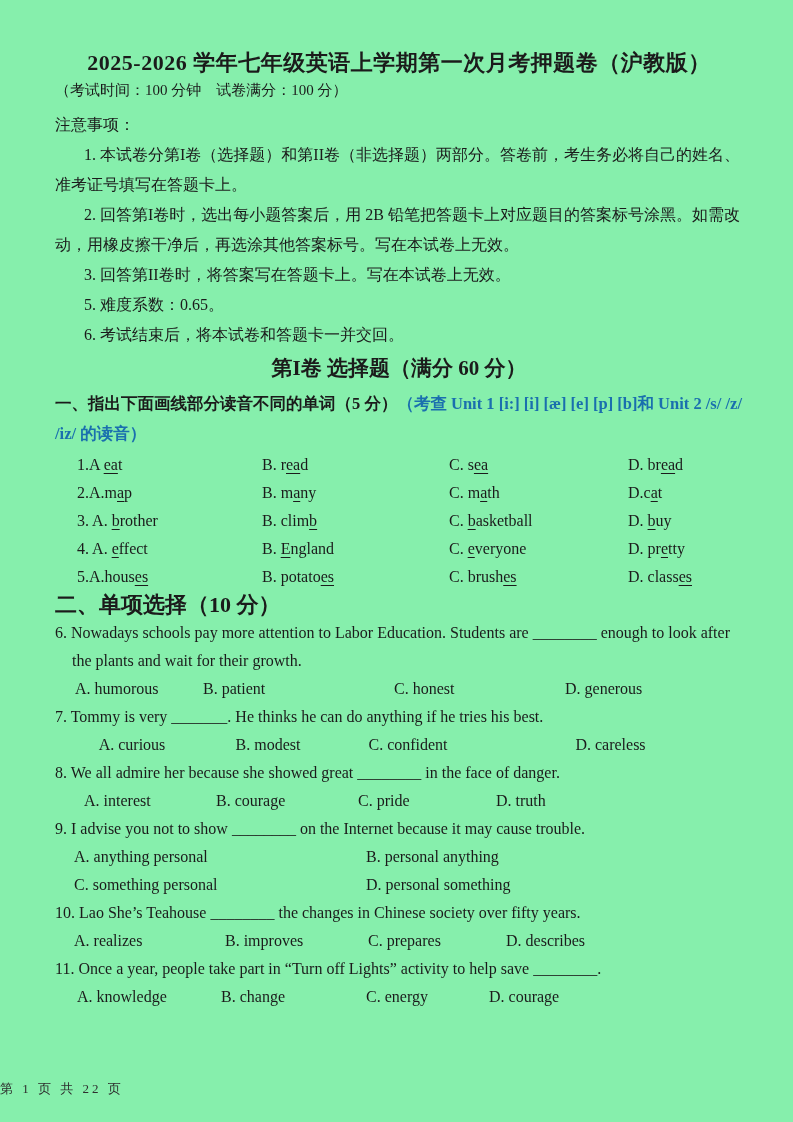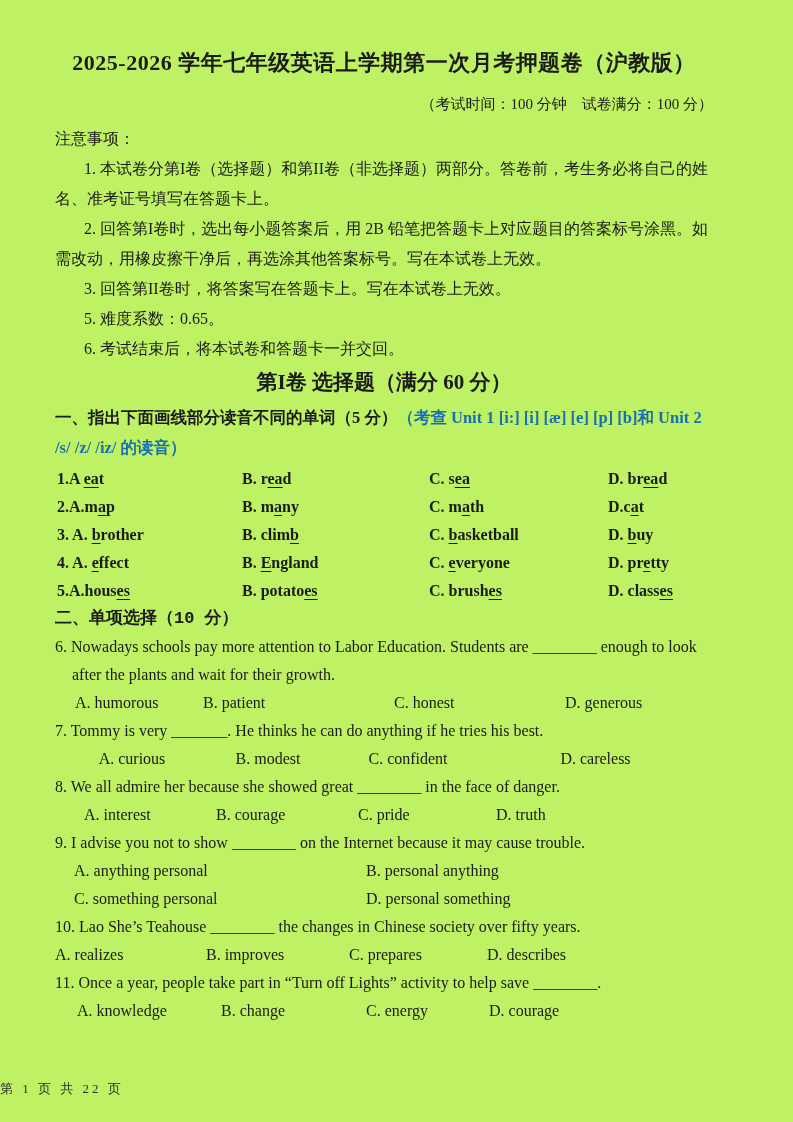--- a/index.html
+++ b/index.html
@@ -1,40 +1,40 @@
 <!DOCTYPE html>
 <html><head>
 <meta charset="utf-8">
 <style>
   html,body { margin:0; padding:0; background:#ffffff; }
   .page {
     position:relative; width:793px; height:1122px; box-sizing:border-box;
-    margin:0 auto; padding:48px 80px 0 55px; background:#bef264;
+    margin:0 auto; padding:48px 50px 0 55px; background:#86efac;
     font-family:"Liberation Serif","DejaVu Serif",serif;
     color:#1b1b1b; font-size:16px;
   }
   .title { margin:0; font-size:22px; line-height:30px; text-align:center; font-weight:bold; letter-spacing:0.5px; }
-  .subtitle { margin-top:14px; font-size:15px; line-height:24px; text-align:right; }
+  .subtitle { margin-top:0; font-size:15px; line-height:24px; text-align:left; }
   .notices-label { margin-top:8px; line-height:30px; }
   .notice { margin:0; line-height:30px; text-indent:29px; }
   .red { color:#d03c3c; }
   .blue { color:#1a6fae; }
   .part-heading { margin-top:3px; text-align:center; font-weight:bold; font-size:21px; line-height:30px; }
   .sec1-heading { margin-top:6px; font-weight:bold; font-size:16.5px; line-height:30px; }
-  .phonics-table { margin-top:2px; margin-left:2px; line-height:28px;font-weight:bold; }
+  .phonics-table { margin-top:2px; margin-left:22px; line-height:28px; }
   .phonics-row { display:grid; grid-template-columns:185px 187px 179px auto; }
   u { text-underline-offset:3px; }
-  .sec2-heading { font-weight:bold; font-size:17px; line-height:28px;font-family:Liberation Mono, monospace; }
+  .sec2-heading { font-weight:bold; font-size:22px; line-height:28px; }
   .question { margin:0; line-height:28px; padding-left:17px; text-indent:-17px; }
   .opts { display:grid; line-height:28px; }
   .opt-q6  { margin-left:20px; grid-template-columns:128px 191px 171px auto; }
   .opt-q7  { margin-left:11px; grid-template-columns:132px 140px 140px auto;text-align:center; }
   .opt-q8  { margin-left:29px; grid-template-columns:132px 142px 138px auto; }
   .opt-q9  { margin-left:19px; grid-template-columns:292px auto; }
-  .opt-q10 { grid-template-columns:151px 143px 138px auto; }
+  .opt-q10 { margin-left:19px; grid-template-columns:151px 143px 138px auto; }
   .opt-q11 { margin-left:22px; grid-template-columns:144px 145px 123px auto; }
   .footer { position:absolute; left:0; right:12px; bottom:24px; text-align:left; font-size:13px; letter-spacing:3px; color:#2e2e2e; }
 </style>
 </head>
 <body>
 
 <div class="page">
 
   <h1 class="title">2025-2026 学年七年级英语上学期第一次月考押题卷（沪教版）</h1>
   <div class="subtitle">（考试时间：100 分钟　试卷满分：100 分）</div>

